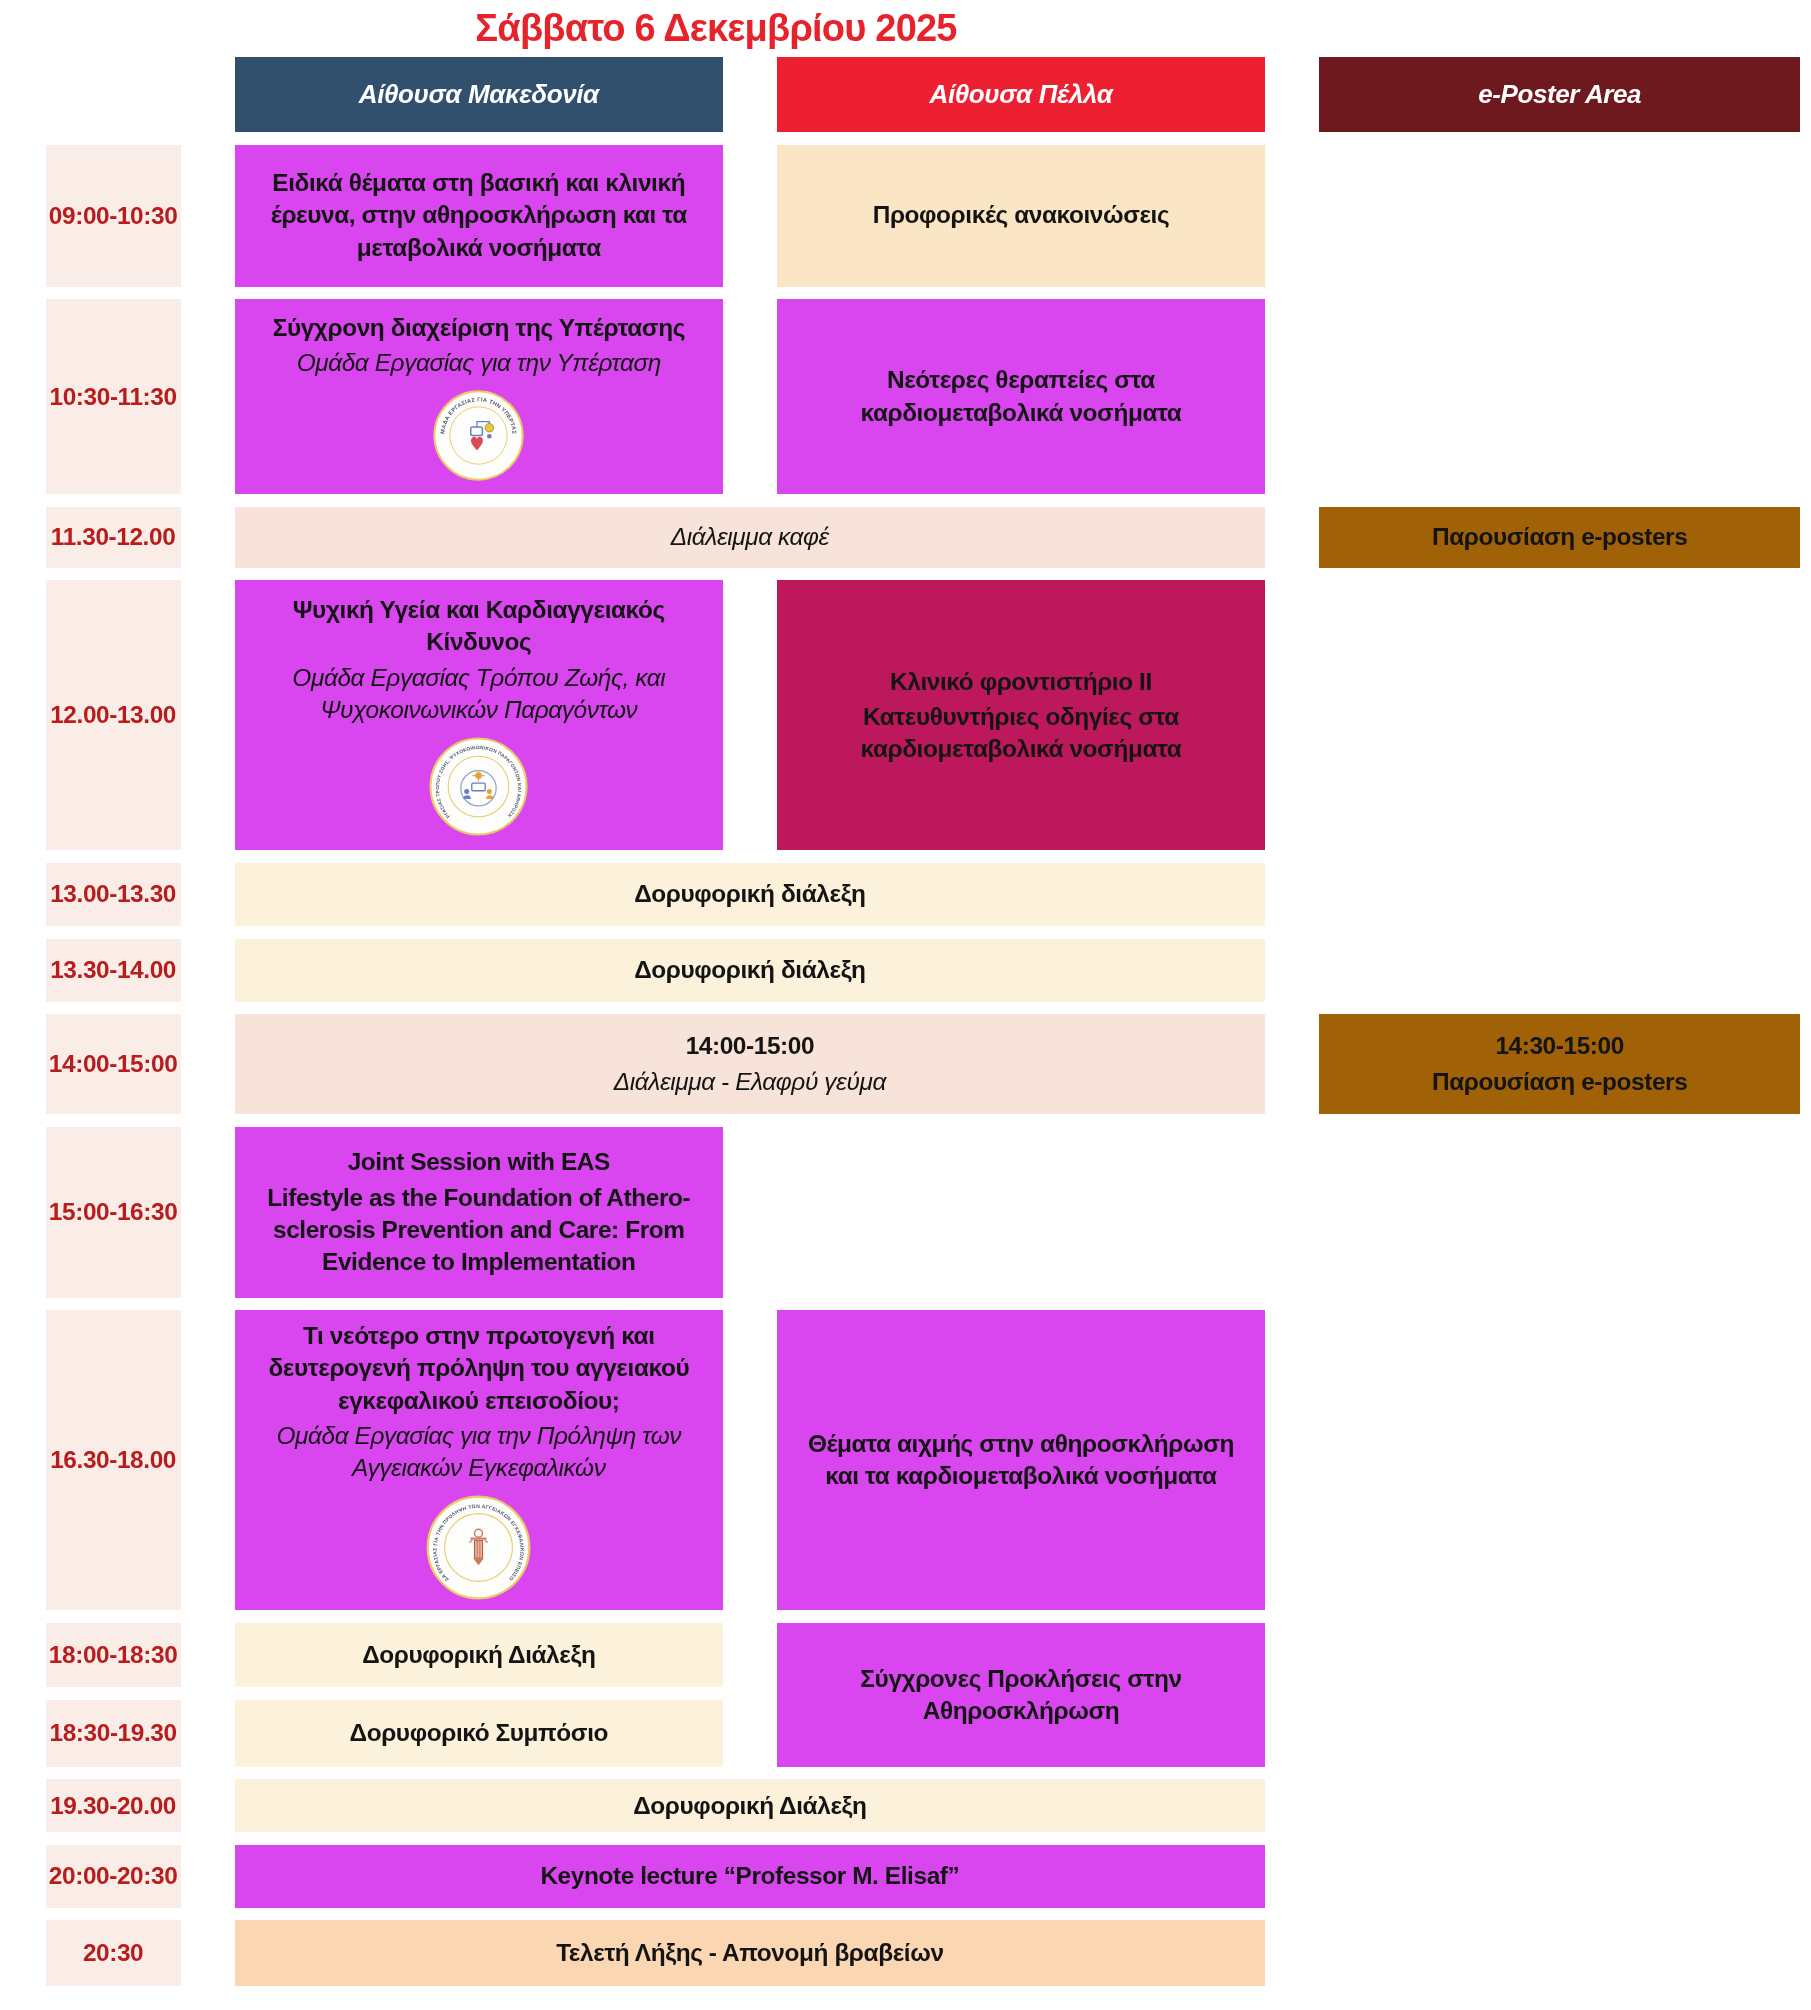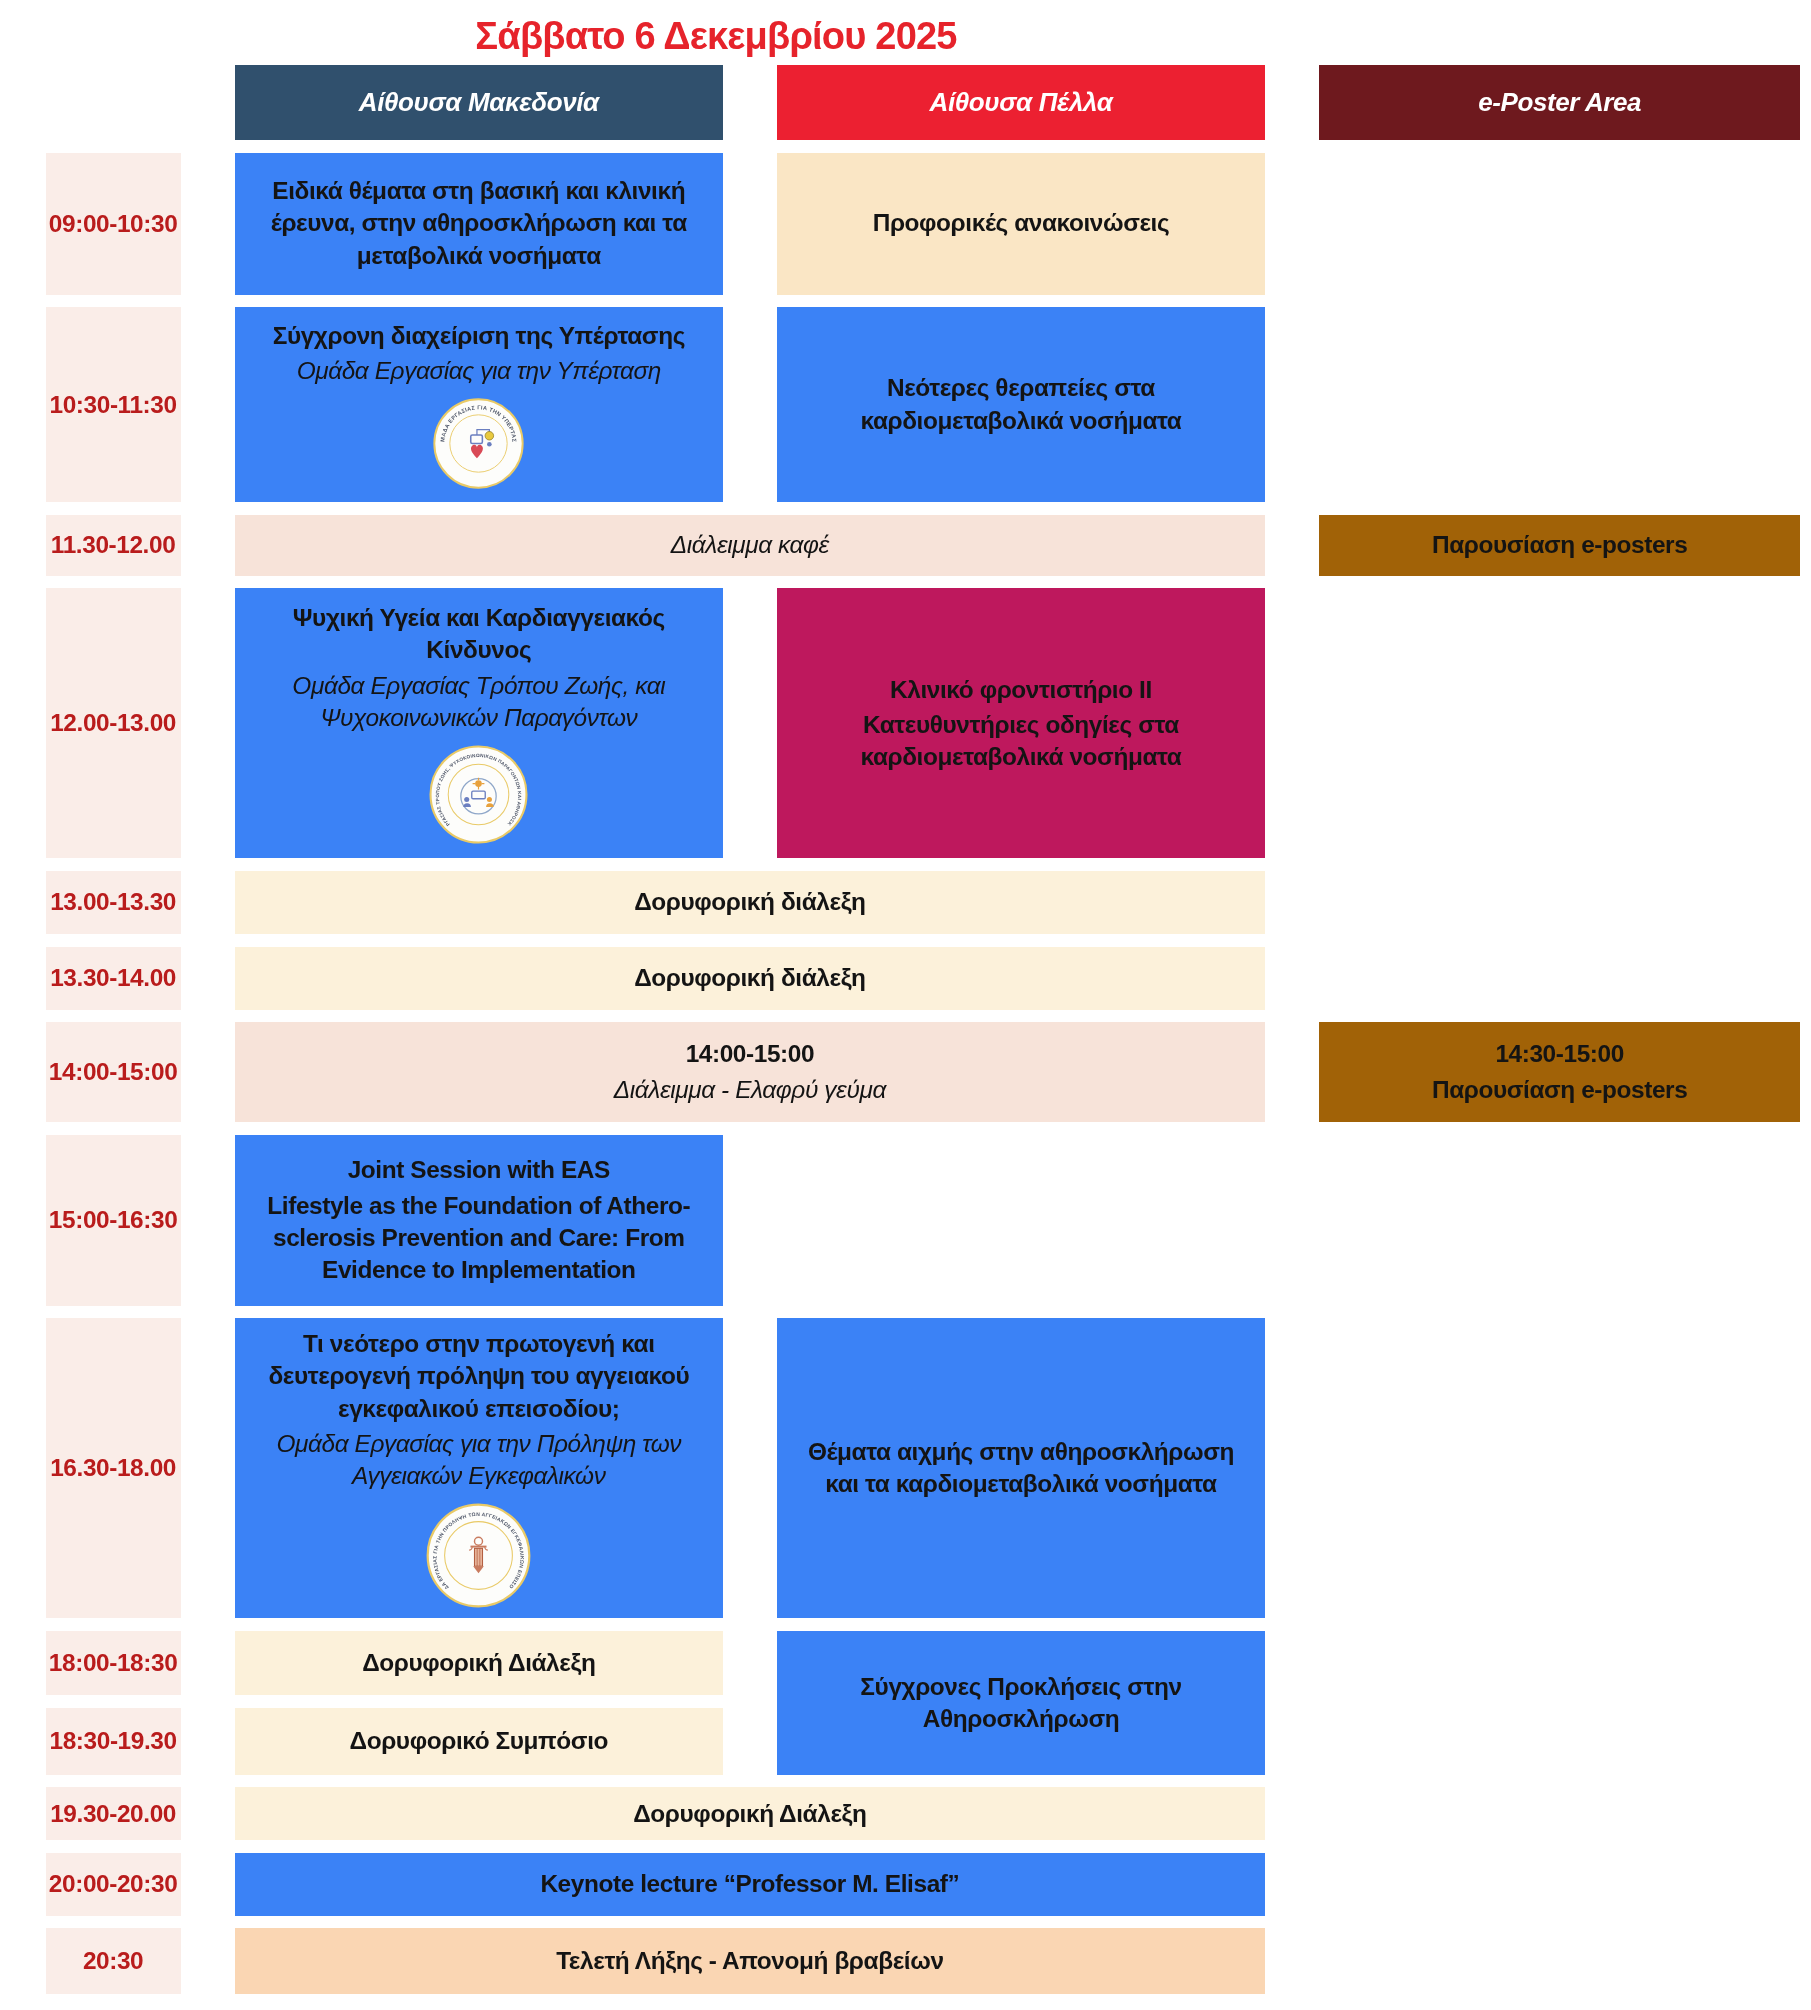--- a/index.html
+++ b/index.html
@@ -1,19 +1,19 @@
 <!DOCTYPE html>
 <html style="font-size:12.6px"><head>
 <meta charset="utf-8">
 <style>
   html,body{margin:0;padding:0;background:#ffffff;}
   .page{
     width:1432px;height:2010px;background:#ffffff;box-sizing:border-box;
     font-family:"Liberation Sans","DejaVu Sans",sans-serif;color:#141414;
-    padding-top:13px;
+    padding-top:5px;
   }
   .title{
     text-align:center;font-size:38px;font-weight:bold;color:#E6232B;
     height:52px;line-height:46px;letter-spacing:-0.8px;
   }
   .schedule{
     display:grid;margin-left:1.6px;
     grid-template-columns:179px 532px 532px 525px;
     grid-template-rows:75px 142px 195px 61px 270px 63px 63px 100px 171px 300px 64px 67px 53px 63px 66px;
     column-gap:10.2px;row-gap:12.6px;
@@ -23,21 +23,21 @@
     text-align:center;gap:3.1px;padding:6.3px 20.4px;box-sizing:border-box;margin-left:44px;
   }
   .head{font-style:italic;font-weight:bold;color:#ffffff;font-size:26px;letter-spacing:-0.4px;}
   .head-mak{background:#30506D;}
   .head-pel{background:#EC2031;}
   .head-ep{background:#6E191E;text-align:right;}
   .time{background:#FAEDE8;font-weight:bold;font-size:24.4px;color:#b91c1c;padding:6.3px 3.1px;letter-spacing:-0.4px;}
   .t{font-weight:bold;font-size:24.4px;line-height:1.32;letter-spacing:-0.4px;color:#141414;}
   .sub{font-style:italic;font-weight:normal;}
   .narrow{max-width:425px;}
-  .bg-gray{background:#3b82f6;}
+  .bg-gray{background:#d946ef;}
   .bg-cream{background:#FAE6C5;}
   .bg-satellite{background:#FCF1DA;}
   .bg-break{background:#F7E3D9;}
   .bg-eposter{background:#a16207;}
   .bg-blue{background:#be185d;}
   .bg-orange{background:#FAD6B3;}
   .logo{margin-top:6.3px;flex-shrink:0;}
 </style>
 </head>
 <body>

